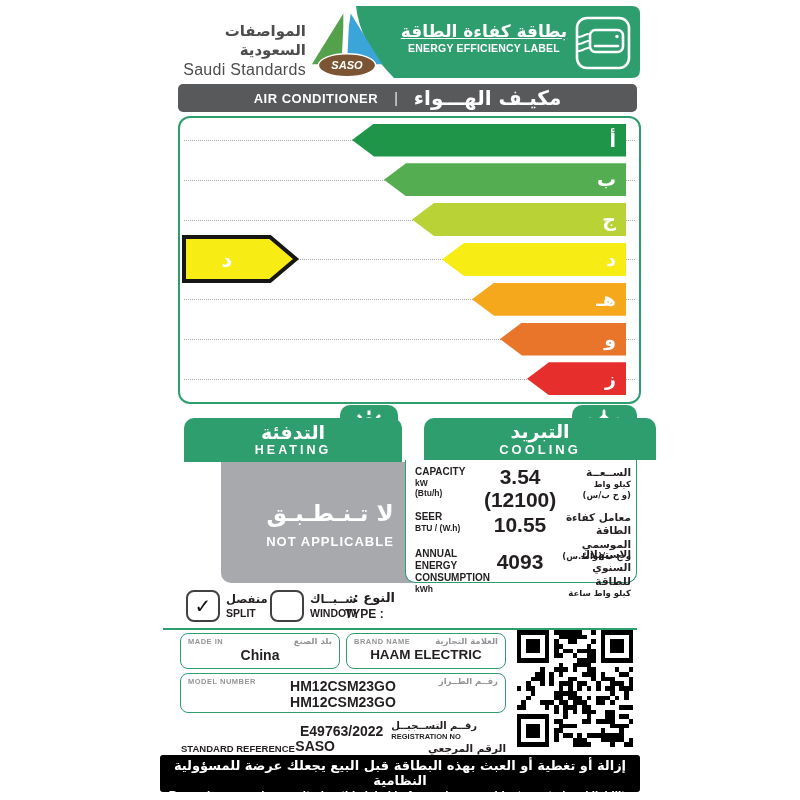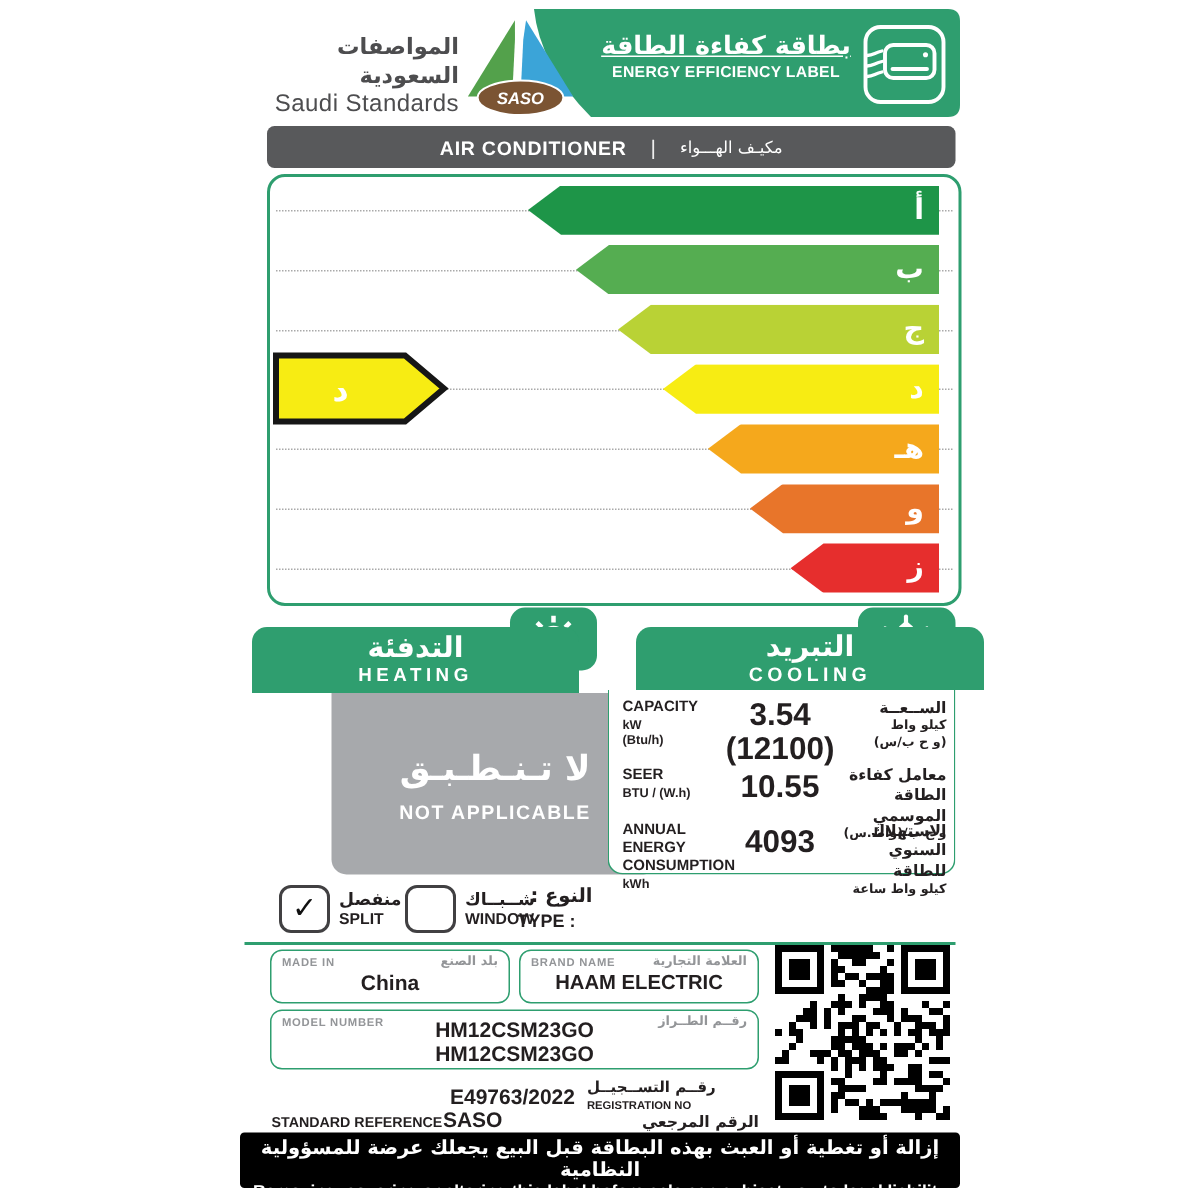--- a/index.html
+++ b/index.html
@@ -16,33 +16,33 @@
   .hdr-title{position:absolute;left:238px;top:14px;width:172px;text-align:center;color:#fff;line-height:1.3;}
   .hdr-title .ar{font-size:17px;font-weight:bold;text-decoration:underline;}
   .hdr-title .en{font-size:10.5px;font-weight:bold;letter-spacing:.2px;}
   .saso-svg{position:absolute;left:140px;top:2px;width:94px;height:72px;}
   .ac-svg{position:absolute;left:408px;top:9px;width:64px;height:56px;}
 
   
   .catbar{position:absolute;left:178px;top:84px;width:459px;height:28px;background:#58595B;border-radius:5px;
           display:flex;align-items:center;justify-content:center;gap:16px;color:#fff;}
   .catbar .en{font-size:13px;font-weight:bold;letter-spacing:.5px;}
-  .catbar .ar{font-size:11px;font-weight:normal;}
+  .catbar .ar{font-size:20px;font-weight:bold;}
   .catbar .div{font-size:14px;opacity:.9;}
 
   
   .scale{position:absolute;left:178px;top:116px;width:459px;height:284px;border:2px solid #2E9E6F;border-radius:12px;background:#fff;}
   .dots{position:absolute;left:4px;right:4px;border-top:1.5px dotted #a9a9a9;height:0;}
   .arrow{position:absolute;right:13px;height:33px;clip-path:polygon(22px 0,100% 0,100% 100%,22px 100%,0 50%);}
   .arrow-letter{position:absolute;right:10px;top:0;height:33px;line-height:33px;color:#fff;font-weight:bold;font-size:19px;}
   .pointer-svg{position:absolute;left:2px;width:118px;height:50px;}
 
   
   .heat-tab{position:absolute;left:340px;top:405px;width:58px;height:42px;background:#2F9E6F;border-radius:10px;}
-  .heat-head{position:absolute;left:168px;top:418px;width:218px;height:44px;background:#2F9E6F;border-radius:10px 10px 0 0;
+  .heat-head{position:absolute;left:184px;top:418px;width:218px;height:44px;background:#2F9E6F;border-radius:10px 10px 0 0;
              text-align:center;color:#fff;}
   .heat-head .ar{font-size:19px;font-weight:bold;margin-top:3px;}
   .heat-head .en{font-size:12.5px;font-weight:bold;letter-spacing:3px;}
   .heat-body{position:absolute;left:180px;top:462px;width:218px;height:121px;background:#A7A9AC;border-radius:0 0 10px 10px;
              text-align:center;color:#fff;margin-left:41px;}
   .heat-body .ar{font-size:23px;font-weight:bold;margin-top:38px;letter-spacing:2px;}
   .heat-body .en{font-size:13px;font-weight:bold;margin-top:8px;letter-spacing:1px;}
   .sun-svg{position:absolute;left:11px;top:3px;width:36px;height:36px;}
 
   

